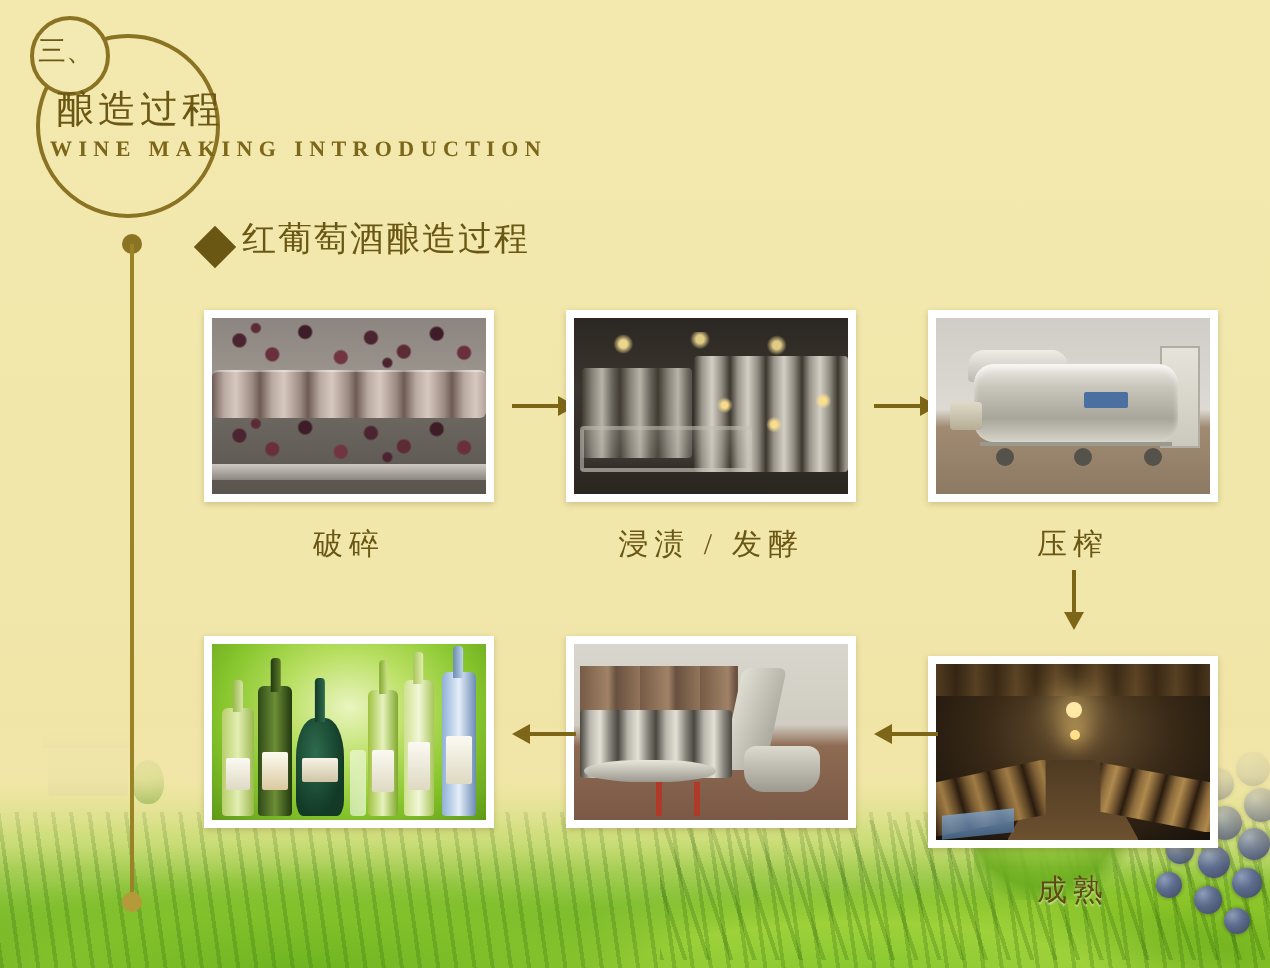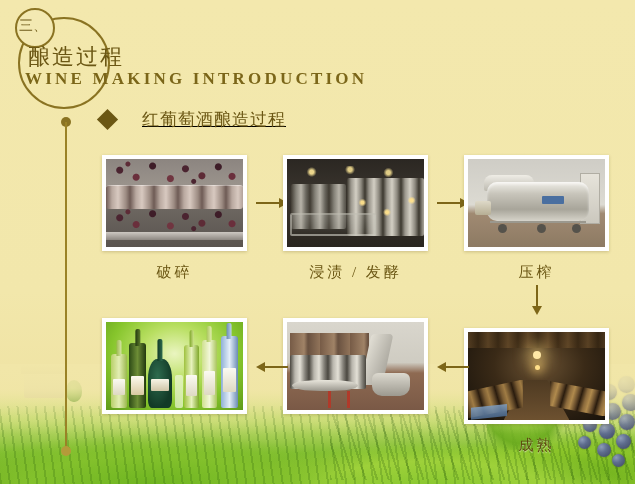--- a/index.html
+++ b/index.html
@@ -89,44 +89,44 @@
   }
   .hdr-num{
     position:absolute;left:15px;top:8px;width:36px;height:36px;
     display:flex;align-items:center;justify-content:center;
     font-family:"Liberation Serif",serif;font-size:14px;color:#6e5a18;
     letter-spacing:0px;
   }
   .hdr-cn{
     position:absolute;left:28px;top:42px;
     font-family:"Liberation Serif",serif;
-    font-size:22px;color:#6b5714;letter-spacing:2px;white-space:nowrap;
+    font-size:19px;color:#6b5714;letter-spacing:2px;white-space:nowrap;
   }
   .hdr-en{
     position:absolute;left:25px;top:69px;
     font-family:"Liberation Serif",serif;
-    font-size:17px;color:#7b6619;letter-spacing:3.2px;font-weight:bold;white-space:nowrap;
+    font-size:11px;color:#7b6619;letter-spacing:3.2px;font-weight:bold;white-space:nowrap;
   }
 
   
   .tl-line{
     position:absolute;left:65px;top:122px;width:2px;height:330px;
     background:#9a8226;
   }
   .tl-dot{
     position:absolute;left:61px;width:10px;height:10px;border-radius:50%;
     background:#8a7322;
   }
   .tl-dot.top{top:117px;}
   .tl-dot.bottom{top:446px;background:#b59a3a;}
 
   
   .sec-head{
     position:absolute;left:100px;top:108px;
-    display:flex;align-items:center;gap:27px;text-decoration:underline;
+    display:flex;align-items:flex-end;gap:6px;
   }
   .diamond{
     width:15px;height:15px;background:#6b5714;
     transform:rotate(45deg);
   }
   .sec-title{
     font-family:"Liberation Serif",serif;
     font-size:17px;color:#6b5714;letter-spacing:1px;white-space:nowrap;
   }
 

